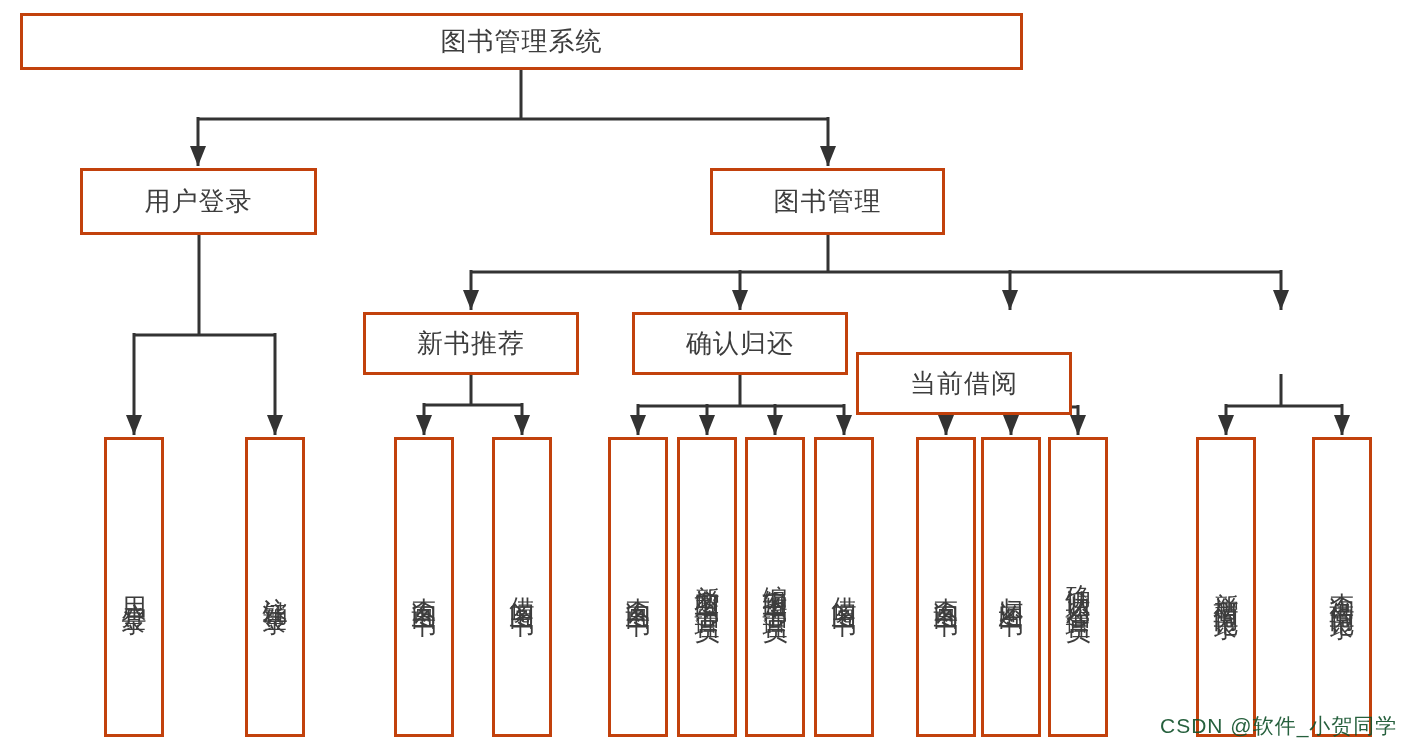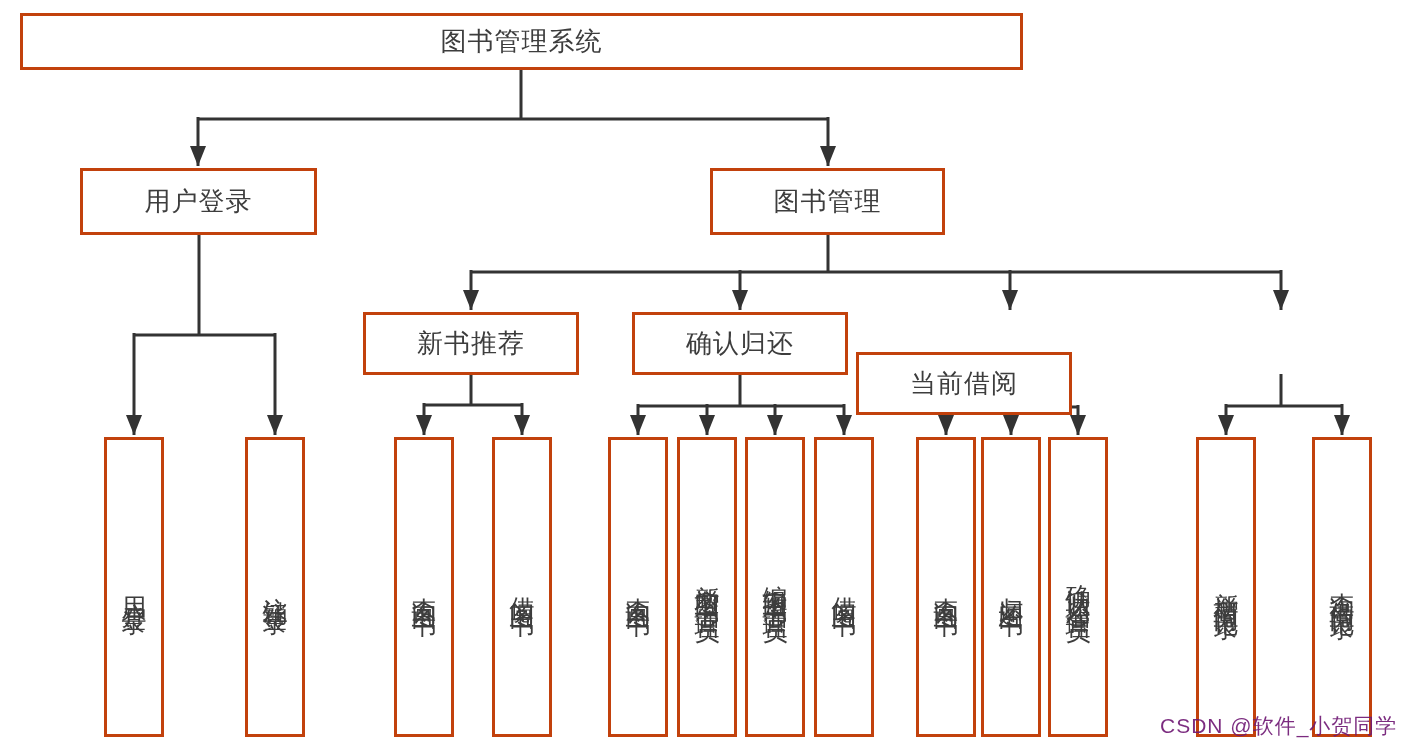--- a/index.html
+++ b/index.html
@@ -53,21 +53,21 @@
     letter-spacing: 5px;
     line-height: 1;
     color: #3d3d3d;
   }
   .watermark {
     position: absolute;
     left: 1160px;
     top: 712px;
     z-index: 3;
     font-size: 21px;
-    color: #701a75;
+    color: #14532d;
     opacity: 0.92;
     letter-spacing: 1px;
     white-space: nowrap;
   }
 </style>
 </head>
 <body>
 
 <div class="canvas">
 

